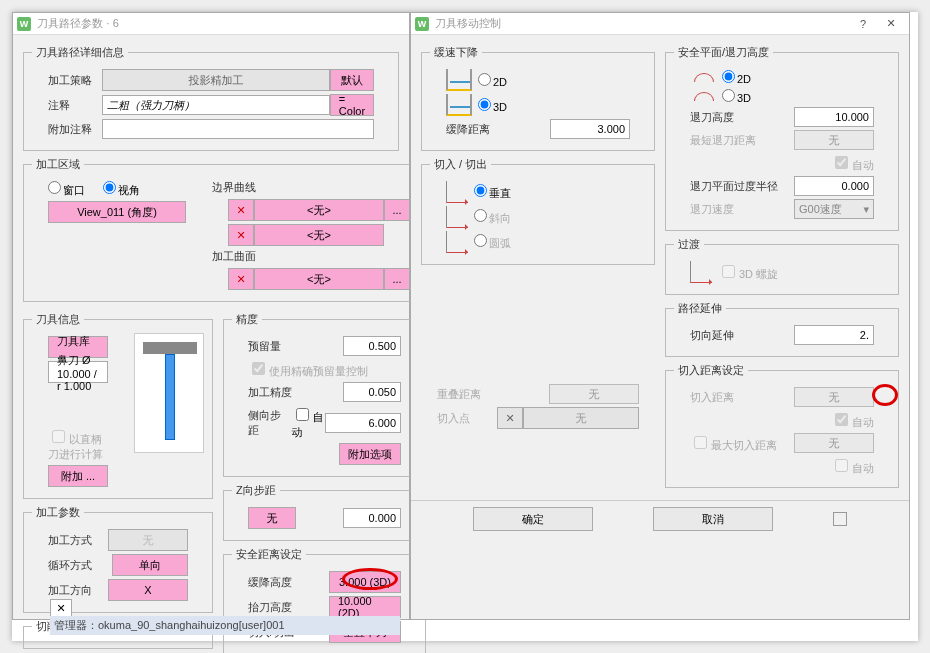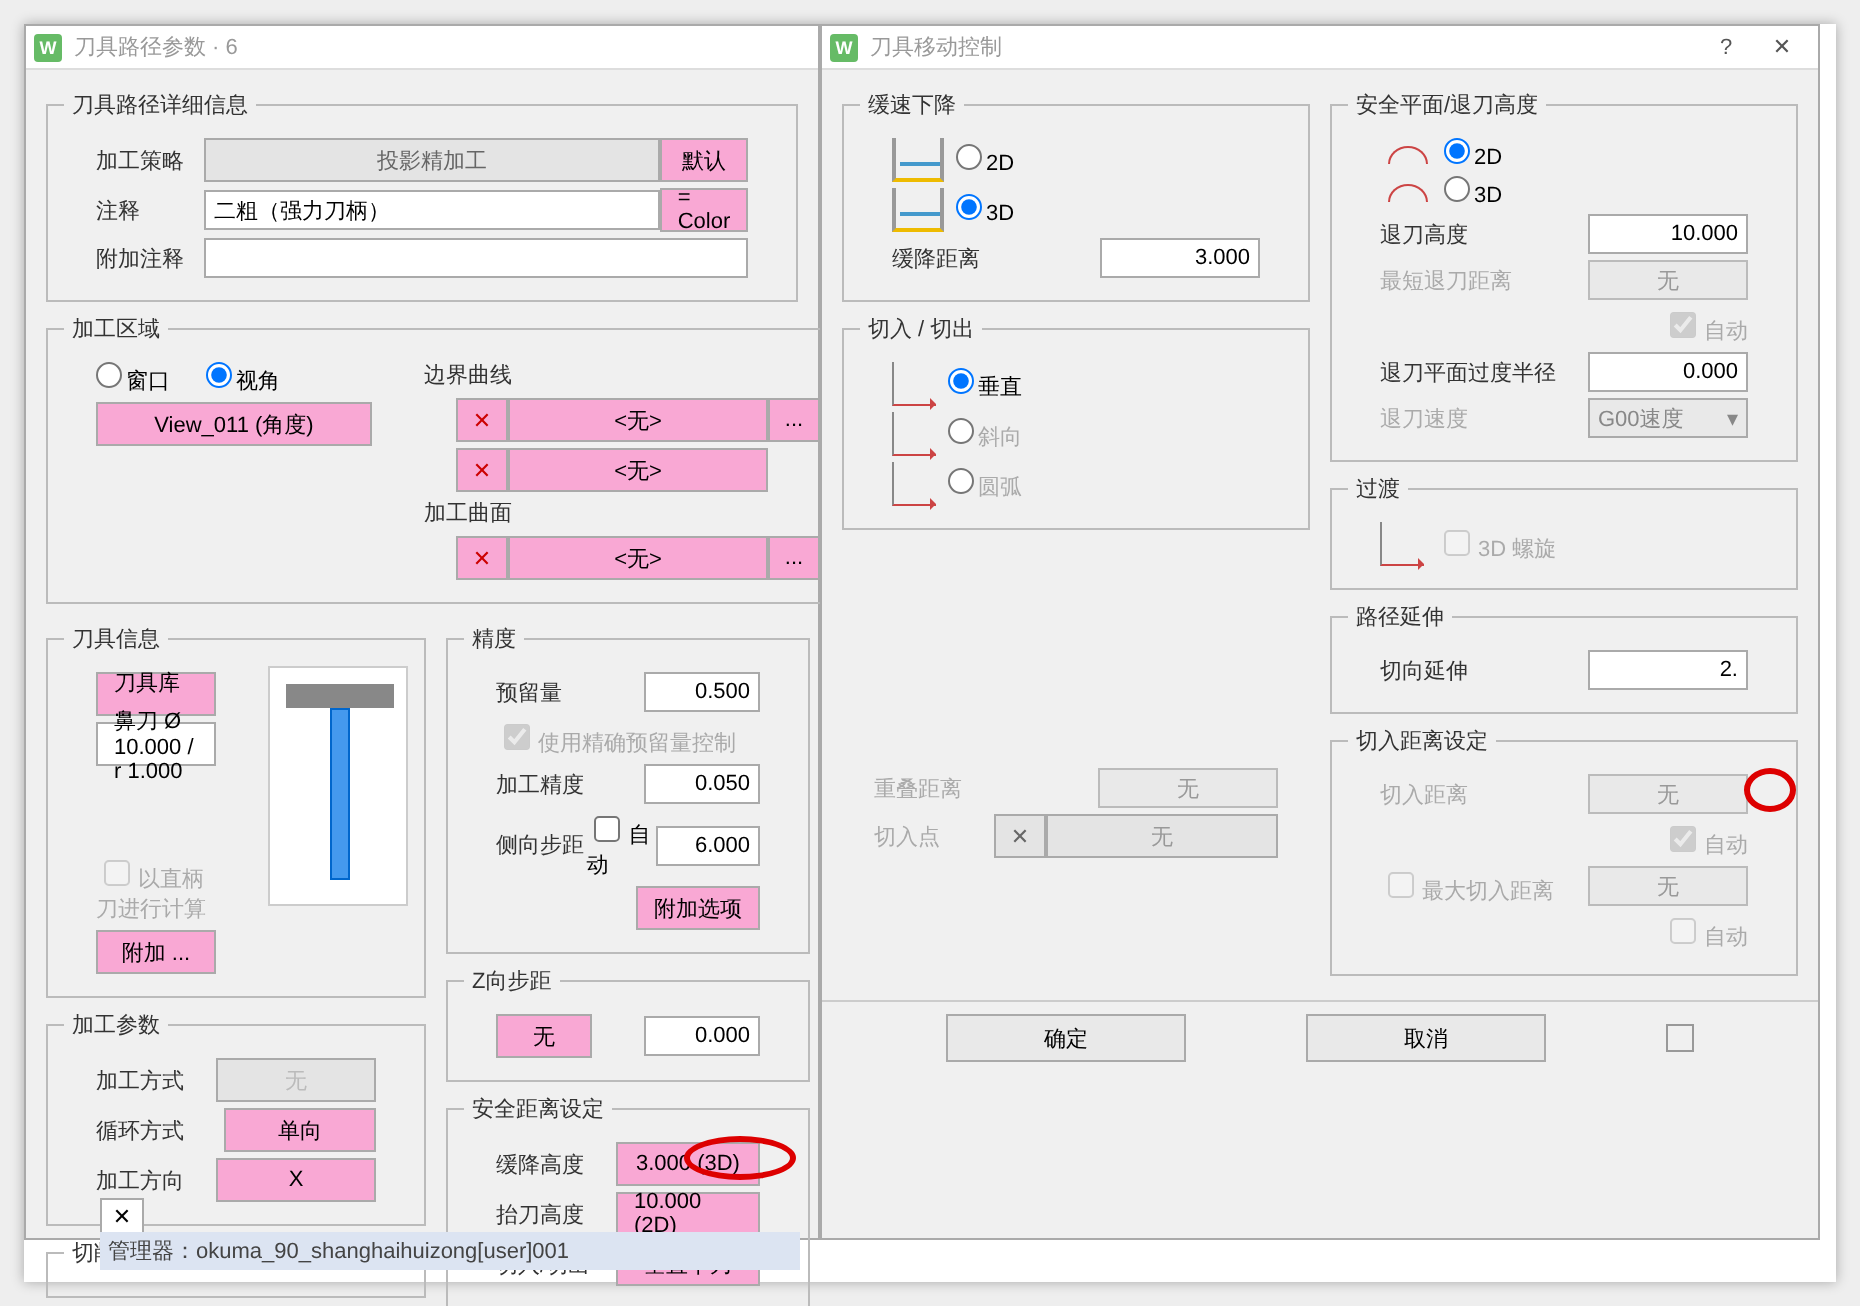--- a/index.html
+++ b/index.html
@@ -13,21 +13,21 @@
 .titlebar .app-icon { width: 14px; height: 14px; background: #6b6; border-radius: 2px; margin-right: 6px; display:inline-flex;align-items:center;justify-content:center;color:#fff;font-weight:bold;font-size:9px; }
 .titlebar .spacer { flex: 1; }
 .titlebar .winbtn { width: 28px; text-align: center; color: #555; }
 .body { padding: 6px 10px 6px 10px; }
 fieldset { border: 1px solid #bbb; margin: 4px 0 6px 0; padding: 6px 8px 8px 8px; }
 legend { color: #333; padding: 0 4px; font-size: 11px; }
 .row { display: flex; align-items: center; margin: 3px 16px; gap: 0; }
 .lbl { color: #333; }
 .lbl-dis { color: #aaa; }
 input[type=text].field { height: 20px; border: 1px solid #aaa; background: #fff; padding: 0 4px; text-align: right; }
-input[type=text].field-l { text-align: left; }
+input[type=text].field-l { text-align: left; font-style: italic; }
 .btn { height: 22px; border: 1px solid #aaa; background: #f9a8d4; padding: 0 8px; display: inline-flex; align-items: center; justify-content: center; cursor: pointer; }
 .btn-wide { flex: 1; }
 .btn-x { width: 26px; color: #c00; text-align:center; }
 .btn-sm { width: 26px; }
 .grey-btn { background:#e4e4e4; color:#666; }
 .sel-none { width: 130px; }
 .check { margin-right: 4px; }
 .toolpic { width: 70px; height: 120px; background: #fff; border: 1px solid #ccc; position: relative; }
 .toolpic .head { position:absolute; top:8px; left:8px; width:54px; height:12px; background:#888; }
 .toolpic .shaft { position:absolute; top:20px; left:30px; width:10px; height:86px; background:#49e; border:1px solid #06c;}
@@ -184,21 +184,21 @@
                 </div>
           <div class="row">
                   <span class="lbl" style="width:56px">加工精度</span>
                   <span style="flex:1"></span>
                   <input type="text" class="field" style="width: 58px;" value="0.050">
                 </div>
           <div class="row">
                   <span class="lbl" style="width:56px">侧向步距</span>
                   <label class="mini"><input type="checkbox" class="check" style=""><span>自动</span></label>
                   <span style="flex:1"></span>
-                  <input type="text" class="field" style="width: 52px;" value="6.000">
+                  <input type="text" class="field" style="width: 76px;" value="6.000">
                 </div>
           <div class="row" style="justify-content:flex-end">
                   <span class="btn">附加选项</span>
                 </div>
         </fieldset>
 
         <fieldset>
           <legend>Z向步距</legend>
           <div class="row">
                   <span class="btn" style="width:48px">无</span>

